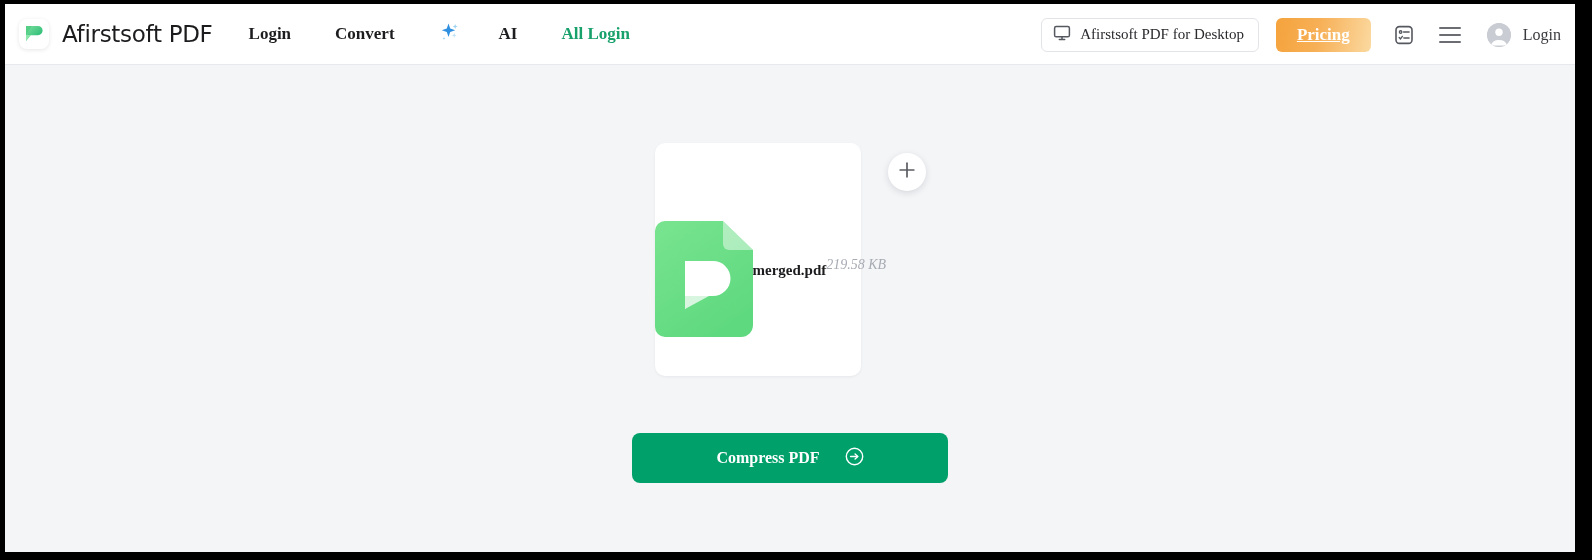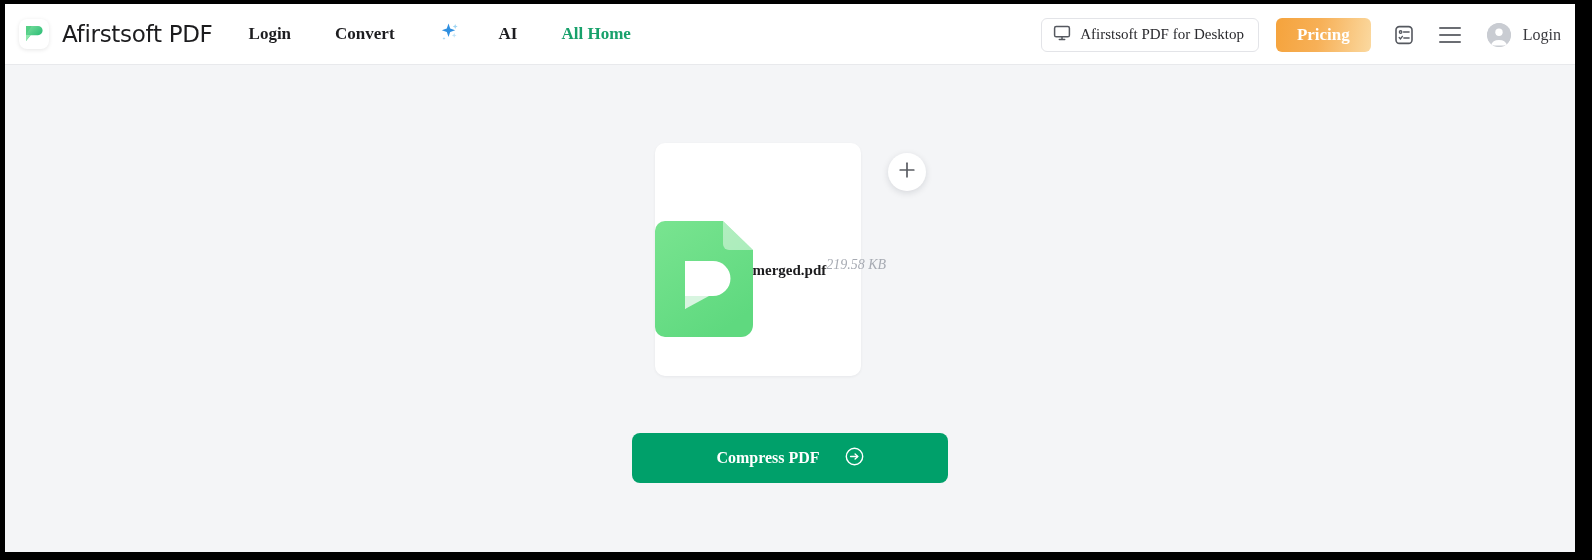--- a/index.html
+++ b/index.html
@@ -138,20 +138,21 @@
     background: linear-gradient(100deg, #f5a33c 0%, #f7b057 45%, #fbd9a0 100%);
     color: #ffffff;
     font-family: "Liberation Serif", serif;
     font-size: 17px;
     font-weight: bold;
     cursor: pointer;
     display: flex;
     align-items: center;
     justify-content: center;
     white-space: nowrap;
+    text-decoration: underline;
   }
 
   .icon-btn {
     margin-left: 20px;
     width: 26px; height: 30px;
     display: flex;
     align-items: center;
     justify-content: center;
     cursor: pointer;
   }
@@ -324,21 +325,21 @@
             <svg width="22" height="22" viewBox="0 0 22 22" aria-hidden="true">
               <path d="M9.5 2.6 L11.2 7.6 L16.2 9.3 L11.2 11 L9.5 16 L7.8 11 L2.8 9.3 L7.8 7.6 Z" fill="#2f8fe0"></path>
               <path d="M16.2 3.0 L16.9 4.8 L18.7 5.5 L16.9 6.2 L16.2 8.0 L15.5 6.2 L13.7 5.5 L15.5 4.8 Z" fill="#9ed4f2"></path>
               <path d="M15.2 12.0 L15.9 13.7 L17.6 14.4 L15.9 15.1 L15.2 16.8 L14.5 15.1 L12.8 14.4 L14.5 13.7 Z" fill="#bfe3f7"></path>
               <path d="M5.0 16.0 L5.4 17.1 L6.5 17.5 L5.4 17.9 L5.0 19.0 L4.6 17.9 L3.5 17.5 L4.6 17.1 Z" fill="#9ed4f2"></path>
             </svg>
           </span>
           <span class="label">AI</span>
         </div>
 
-        <div class="nav-link accent">All Home</div>
+        <div class="nav-link accent">All Login</div>
       </div>
 
       <div class="header-right">
 
         <div class="desktop-btn">
           <span>
             <svg width="18" height="18" viewBox="0 0 18 18" aria-hidden="true">
               <rect x="1.6" y="2.6" width="14.8" height="10.2" rx="1.6" fill="none" stroke="#55585f" stroke-width="1.5"></rect>
               <line x1="6.3" y1="15.5" x2="11.7" y2="15.5" stroke="#55585f" stroke-width="1.5" stroke-linecap="round"></line>
               <line x1="9" y1="12.8" x2="9" y2="15.5" stroke="#55585f" stroke-width="1.5"></line>

